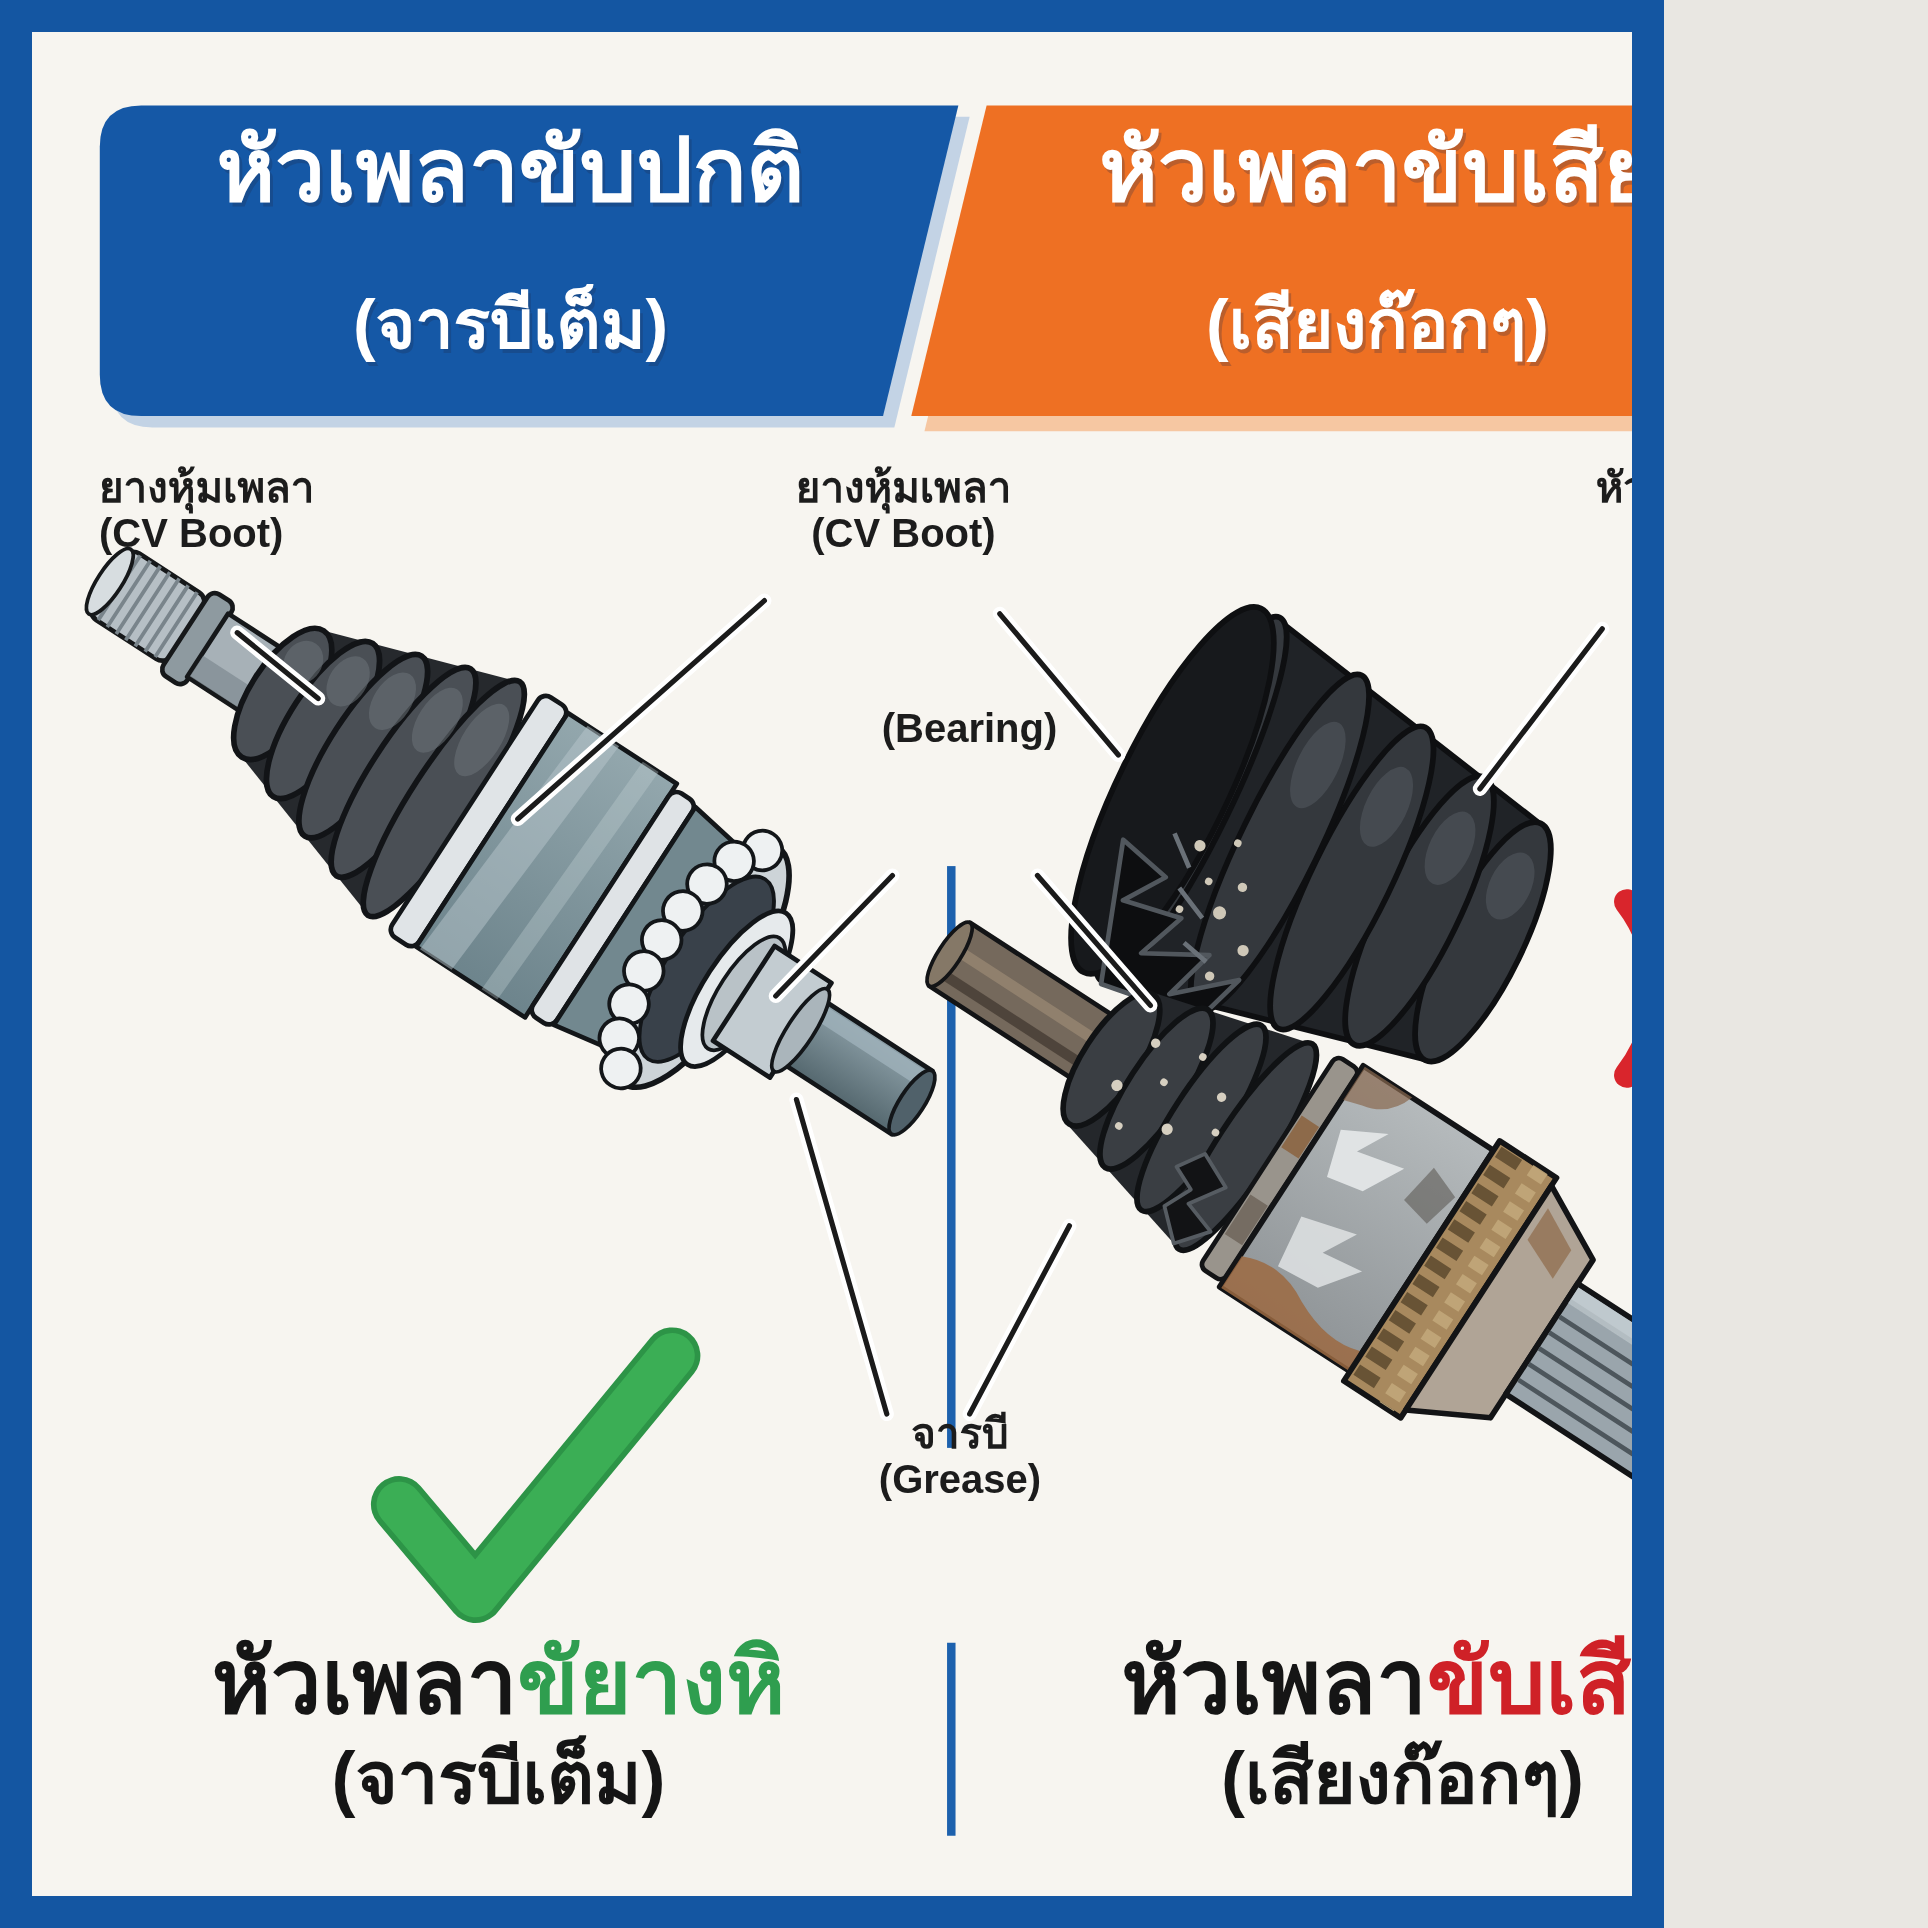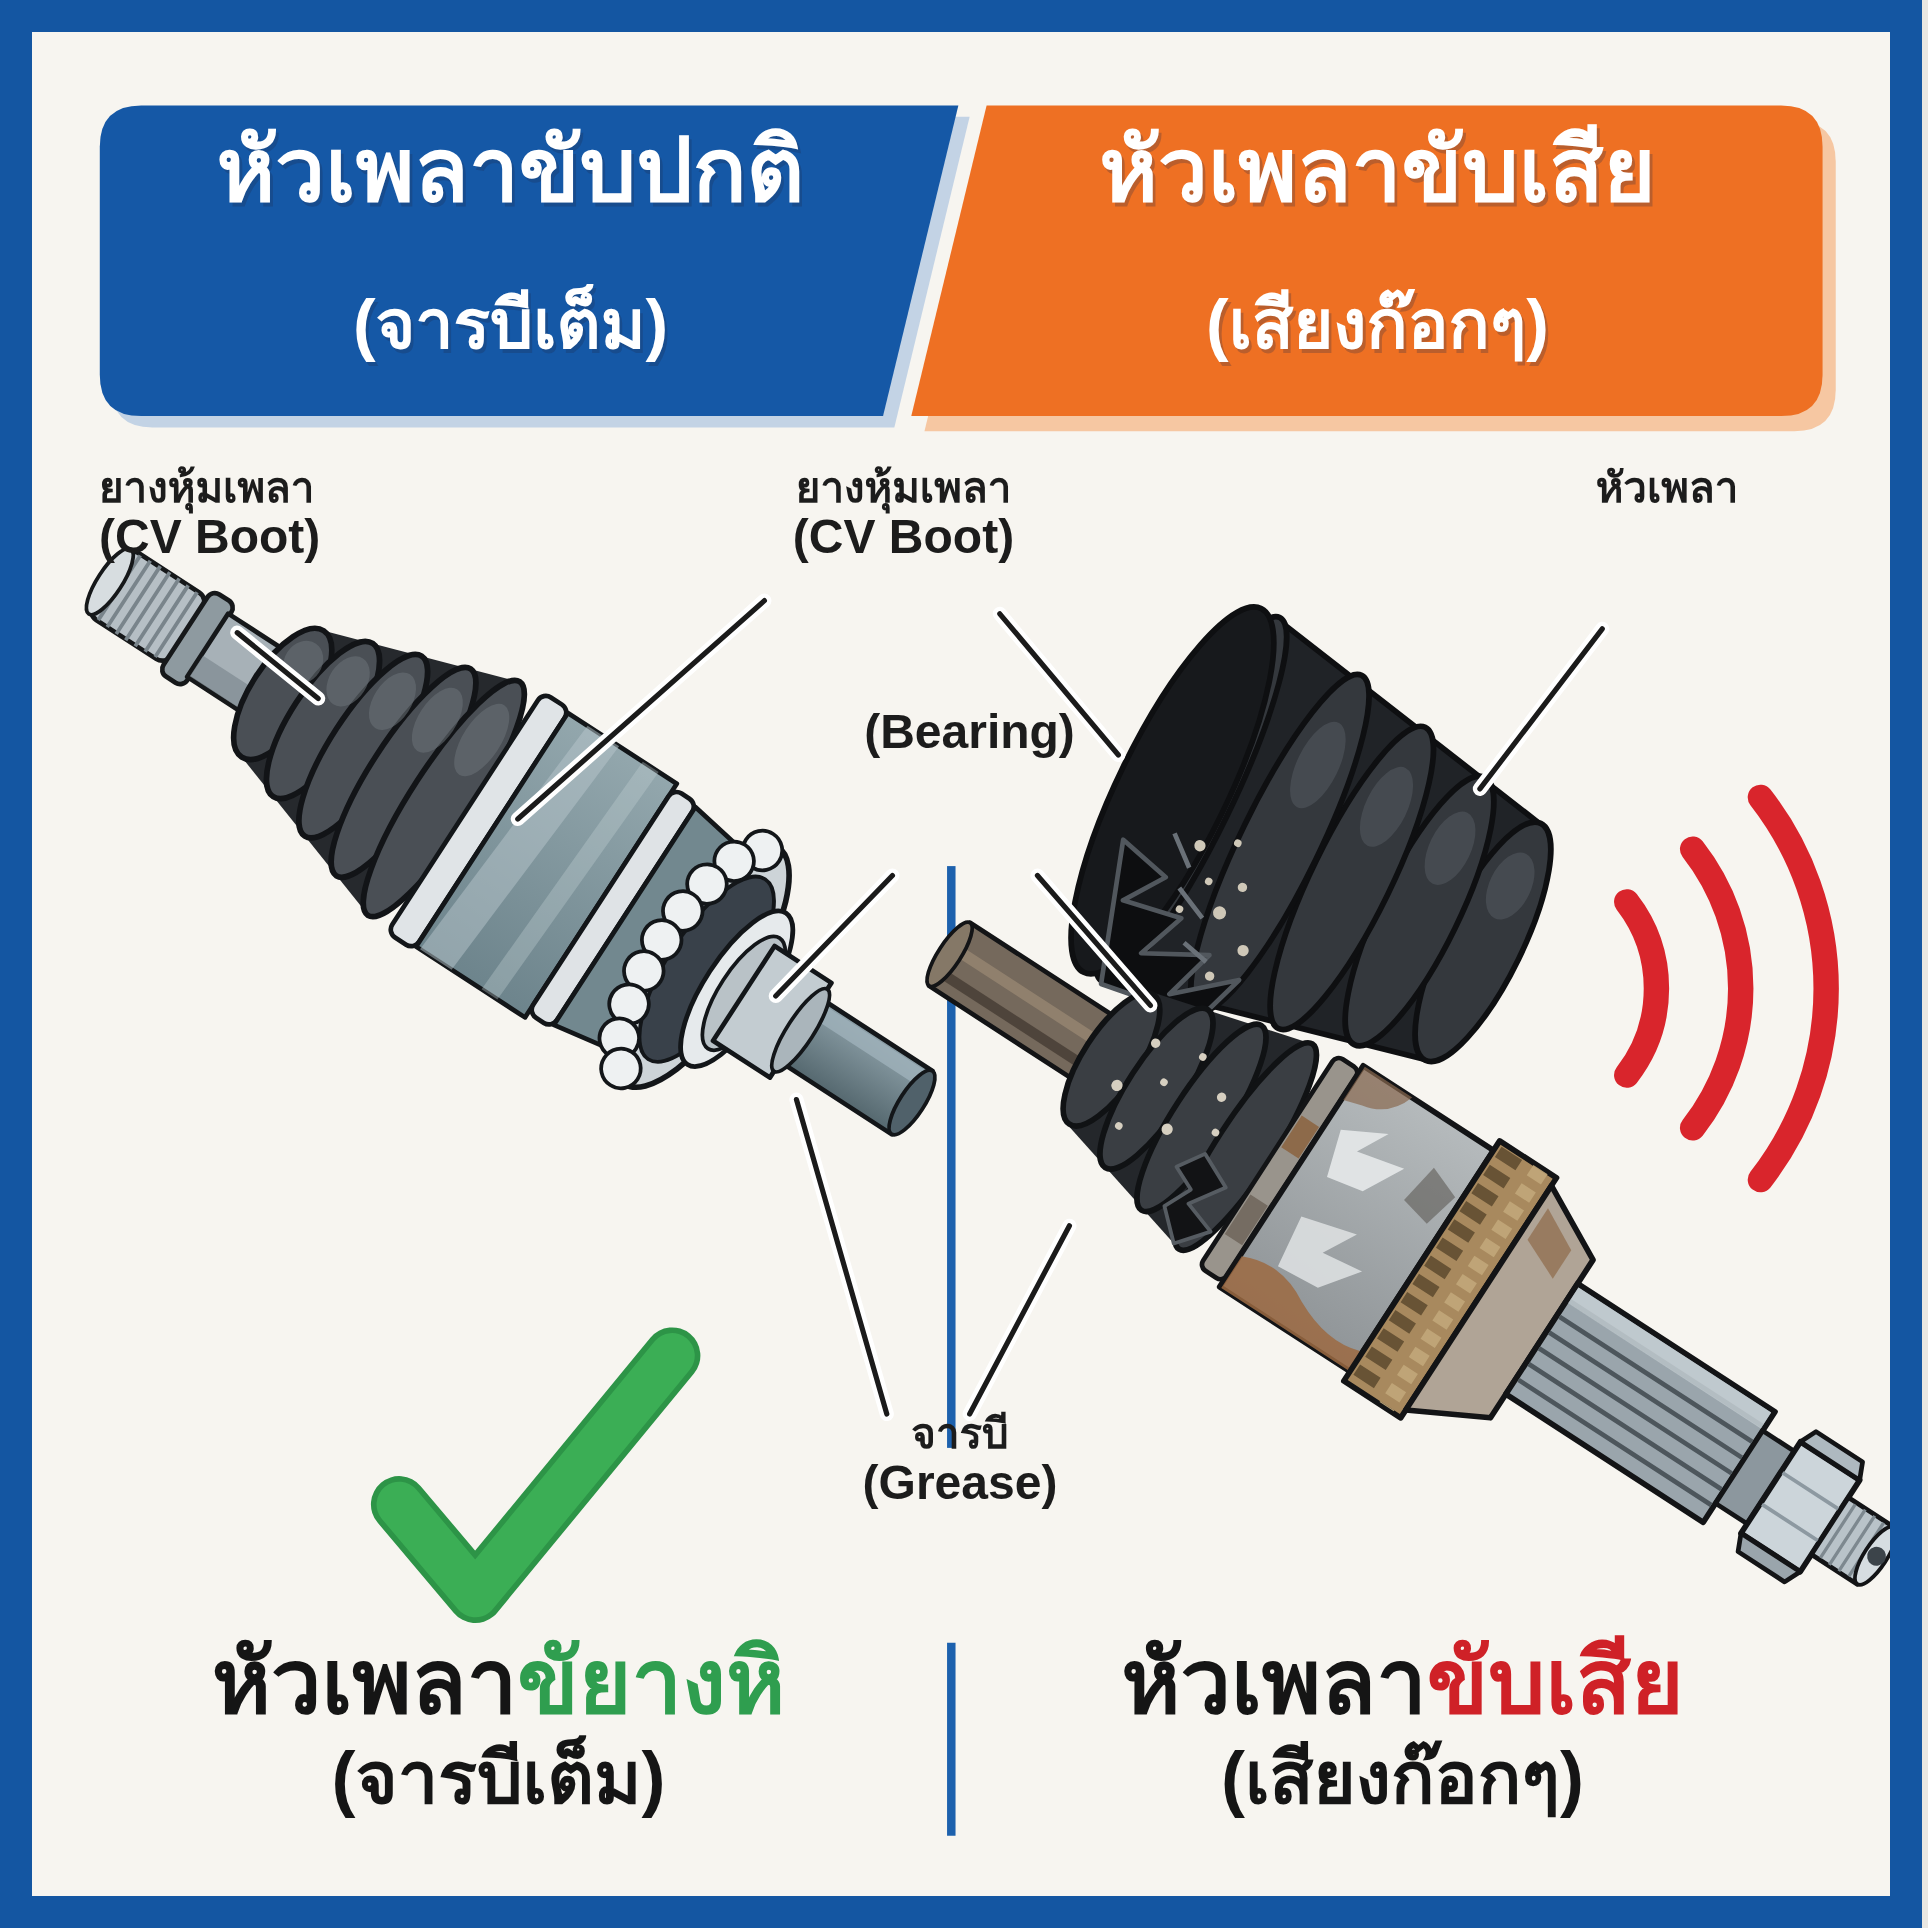--- a/index.html
+++ b/index.html
@@ -1,25 +1,25 @@
 <!DOCTYPE html>
 <html style="font-size:15px"><head>
 <meta charset="utf-8">
 <style>
   html,body{margin:0;padding:0;background:#e9e7e2;}
-  .canvas{position:relative;width:1922px;height:1928px;background:#f7f5f0;overflow:hidden;
+  .canvas{position:relative;width:1664px;height:1928px;background:#f7f5f0;overflow:hidden;
           font-family:"Liberation Sans", sans-serif;}
   .art{position:absolute;left:0;top:0;width:1928px;height:1928px;}
   .txt{position:absolute;font-weight:bold;white-space:nowrap;}
   .banner-txt{color:#ffffff;text-align:center;text-shadow:2.8px 3.8px 0 rgba(30,40,70,0.25);}
   .b-title{font-size:89px;line-height:1;}
   .b-sub{font-size:68px;line-height:1;}
   .plabel{position:absolute;color:#1c1c1c;font-weight:bold;line-height:1.1;}
   .plabel .thai{font-size:42px;display:block;}
-  .plabel .eng{font-size:48px;display:block;}
+  .plabel .eng{font-size:40px;display:block;}
   .center{text-align:center;}
   .caption{position:absolute;color:#151515;font-weight:bold;text-align:center;line-height:1;}
   .cap-1{font-size:90px;}
   .cap-2{font-size:72px;margin-top:15px;}
   .hl-green{color:#2f9e4f;}
   .hl-red{color:#cf2127;}
   .frame{position:absolute;inset:0;border:32px solid #1456a2;pointer-events:none;}
 </style>
 </head>
 <body>

